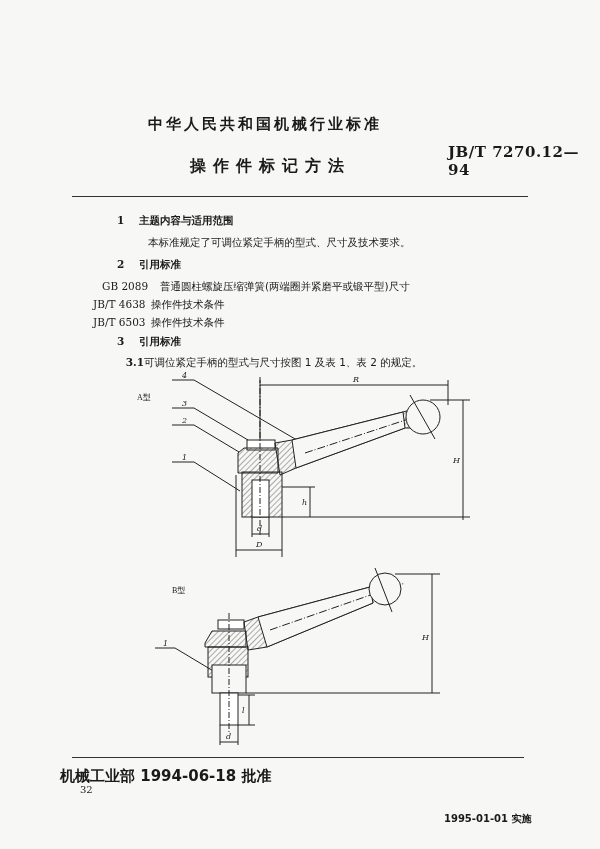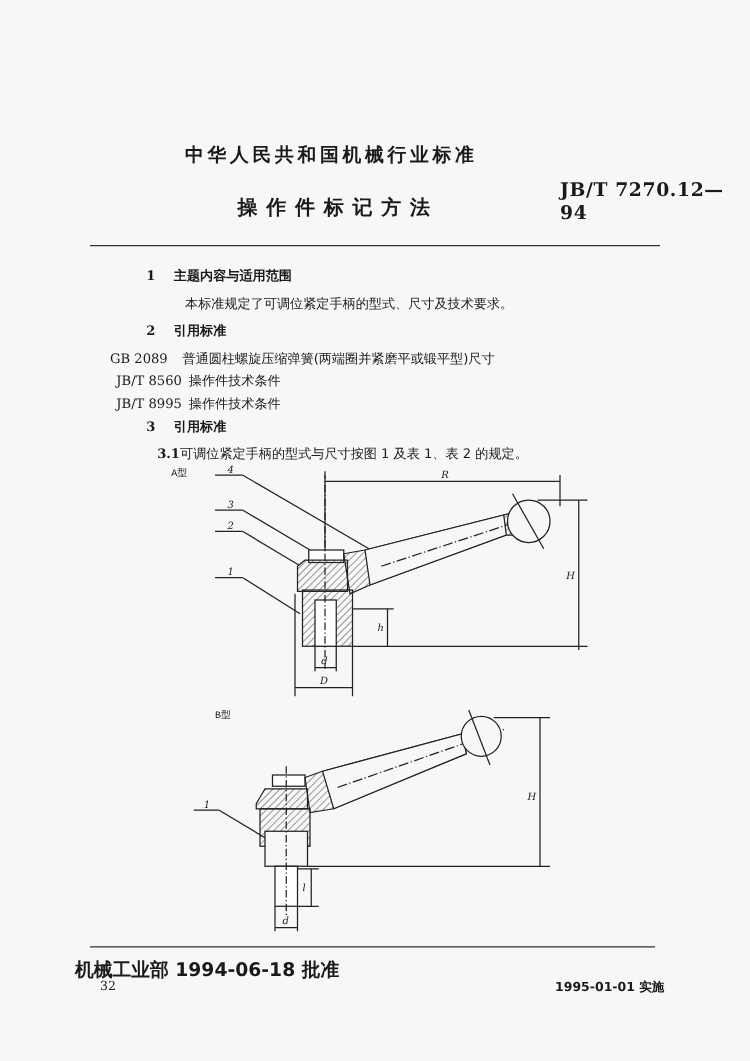--- a/index.html
+++ b/index.html
@@ -12,51 +12,51 @@
     .abs { position: absolute; }
     .std-org { left: 148px; top: 115px; font-size: 15px; font-weight: bold; letter-spacing: 3px; font-family: "DejaVu Sans", sans-serif; }
     .std-code { left: 448px; top: 143px; font-size: 15px; font-weight: bold; letter-spacing: 0.5px; }
     .doc-title { left: 190px; top: 156px; font-size: 16px; font-weight: bold; letter-spacing: 7px; font-family: "DejaVu Sans", sans-serif; }
     .h-rule { left: 72px; top: 196px; width: 456px; height: 0; border-top: 1.3px solid #333; }
     .sec { font-size: 10.5px; font-weight: bold; font-family: "DejaVu Sans", sans-serif; margin-left: 43px; }
     .sec .num { display: inline-block; width: 22px; font-family: "DejaVu Serif", serif; }
     .para { font-size: 10.5px; font-family: "DejaVu Sans", sans-serif; }
     .ref-row { font-size: 10.5px; font-family: "DejaVu Sans", sans-serif; }
     .ref-row .code { display: inline-block; width: 58px; font-family: "DejaVu Serif", serif; }
-    .fig-label { font-size: 8px; font-family: Liberation Mono, monospace; }
+    .fig-label { font-size: 8px; font-family: Liberation Serif, serif; margin-top: 19px; }
     .foot-rule { left: 72px; top: 757px; width: 452px; border-top: 1.3px solid #333; }
     .foot-left { left: 60px; top: 767px; font-size: 15px; font-weight: bold; font-family: "DejaVu Sans", sans-serif; }
-    .foot-right { left: 444px; top: 783px; font-size: 10px; font-weight: bold; font-family: "DejaVu Sans", sans-serif; }
+    .foot-right { left: 444px; top: 812px; font-size: 10px; font-weight: bold; font-family: "DejaVu Sans", sans-serif; }
     .page-num { left: 80px; top: 784px; font-size: 10px; text-align: center; }
     svg text { font-family: "DejaVu Serif", serif; font-style: italic; }
   </style>
 </head>
 <body>
 
 <div class="abs std-org">中华人民共和国机械行业标准</div>
 <div class="abs std-code">JB/T 7270.12—94</div>
 <div class="abs doc-title">操作件标记方法</div>
 <div class="abs h-rule"></div>
 
 <div class="abs sec" style="left:74px; top:214px;">
   <span class="num">1</span><span>主题内容与适用范围</span>
 </div>
 <div class="abs para" style="left:108px; top:236px;margin-left:40px;">本标准规定了可调位紧定手柄的型式、尺寸及技术要求。</div>
 
 <div class="abs sec" style="left:74px; top:258px;">
   <span class="num">2</span><span>引用标准</span>
 </div>
-<div class="abs ref-row" style="left:88px; top:280px;">
+<div class="abs ref-row" style="left:102px; top:280px;">
   <span class="code">GB  2089</span><span>普通圆柱螺旋压缩弹簧(两端圈并紧磨平或锻平型)尺寸</span>
 </div>
 <div class="abs ref-row" style="left:93px; top:298px;">
-  <span class="code">JB/T 8560</span><span>操作件技术条件</span>
+  <span class="code">JB/T 4638</span><span>操作件技术条件</span>
 </div>
 <div class="abs ref-row" style="left:93px; top:316px;">
-  <span class="code">JB/T 8995</span><span>操作件技术条件</span>
+  <span class="code">JB/T 6503</span><span>操作件技术条件</span>
 </div>
 
 <div class="abs sec" style="left:74px; top:335px;">
   <span class="num">3</span><span>引用标准</span>
 </div>
 <div class="abs sec" style="left:74px; top:356px; font-weight:normal;">
   <span class="num" style="font-weight:bold; width:27px;text-align:right;">3.1</span><span>可调位紧定手柄的型式与尺寸按图 1 及表 1、表 2 的规定。</span>
 </div>
 
 <div class="abs fig-label" style="left:137px; top:373px;">A型</div>

